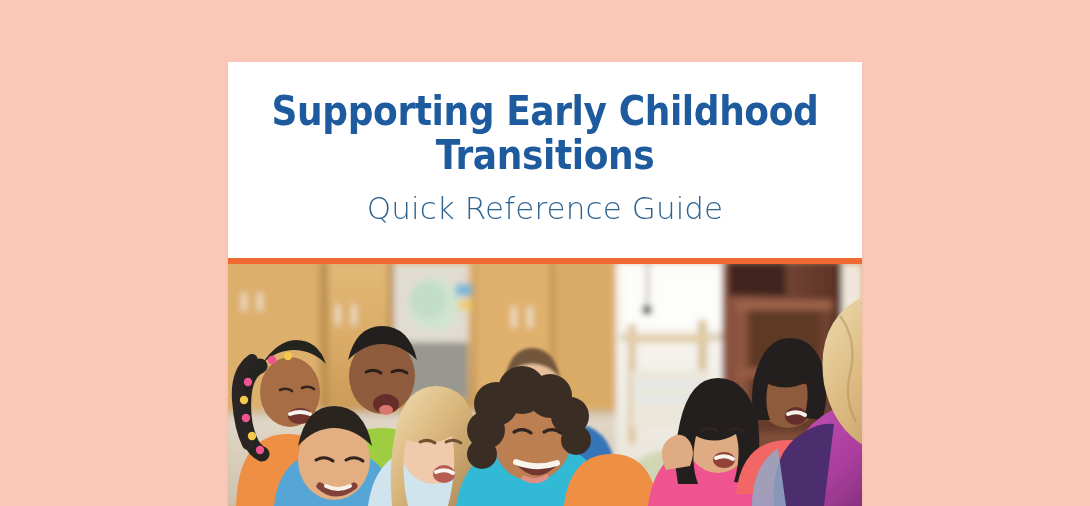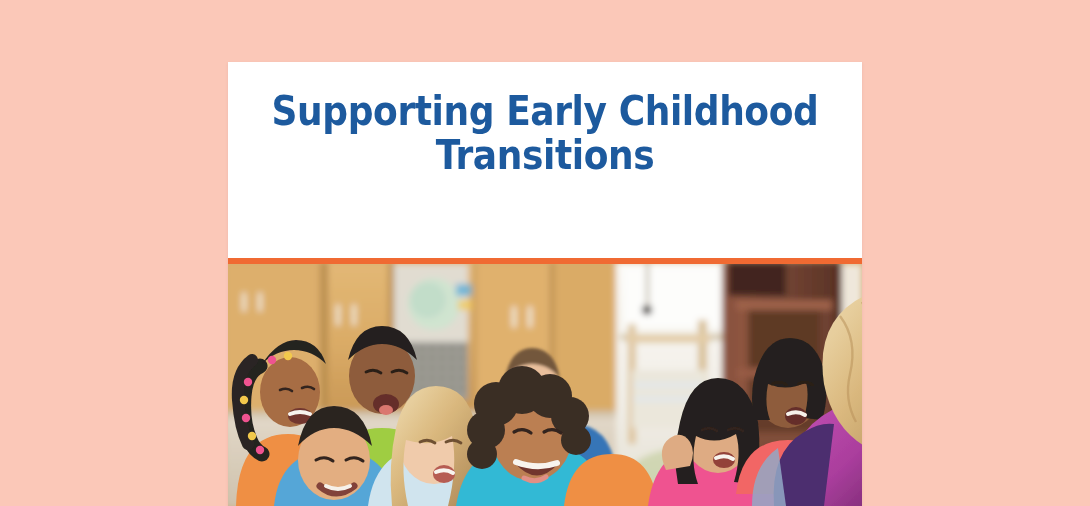--- a/index.html
+++ b/index.html
@@ -91,20 +91,21 @@
 </head>
 <body>
 
 <div id="viewport">
 
   <div id="doc-card">
 
     <div id="title-block">
       <h1 id="doc-title">Supporting Early Childhood
 Transitions</h1>
+      <div id="doc-subtitle">Quick Reference Guide</div>
     </div>
 
     <div id="accent-rule"></div>
 
     <div id="cover-photo">
       <svg viewBox="0 0 634 242" preserveAspectRatio="xMidYMid slice" aria-hidden="true">
         <defs>
           <linearGradient id="gWood" x1="0" y1="0" x2="0" y2="1">
             <stop offset="0%" stop-color="#e2b571"></stop>
             <stop offset="55%" stop-color="#d9a860"></stop>

